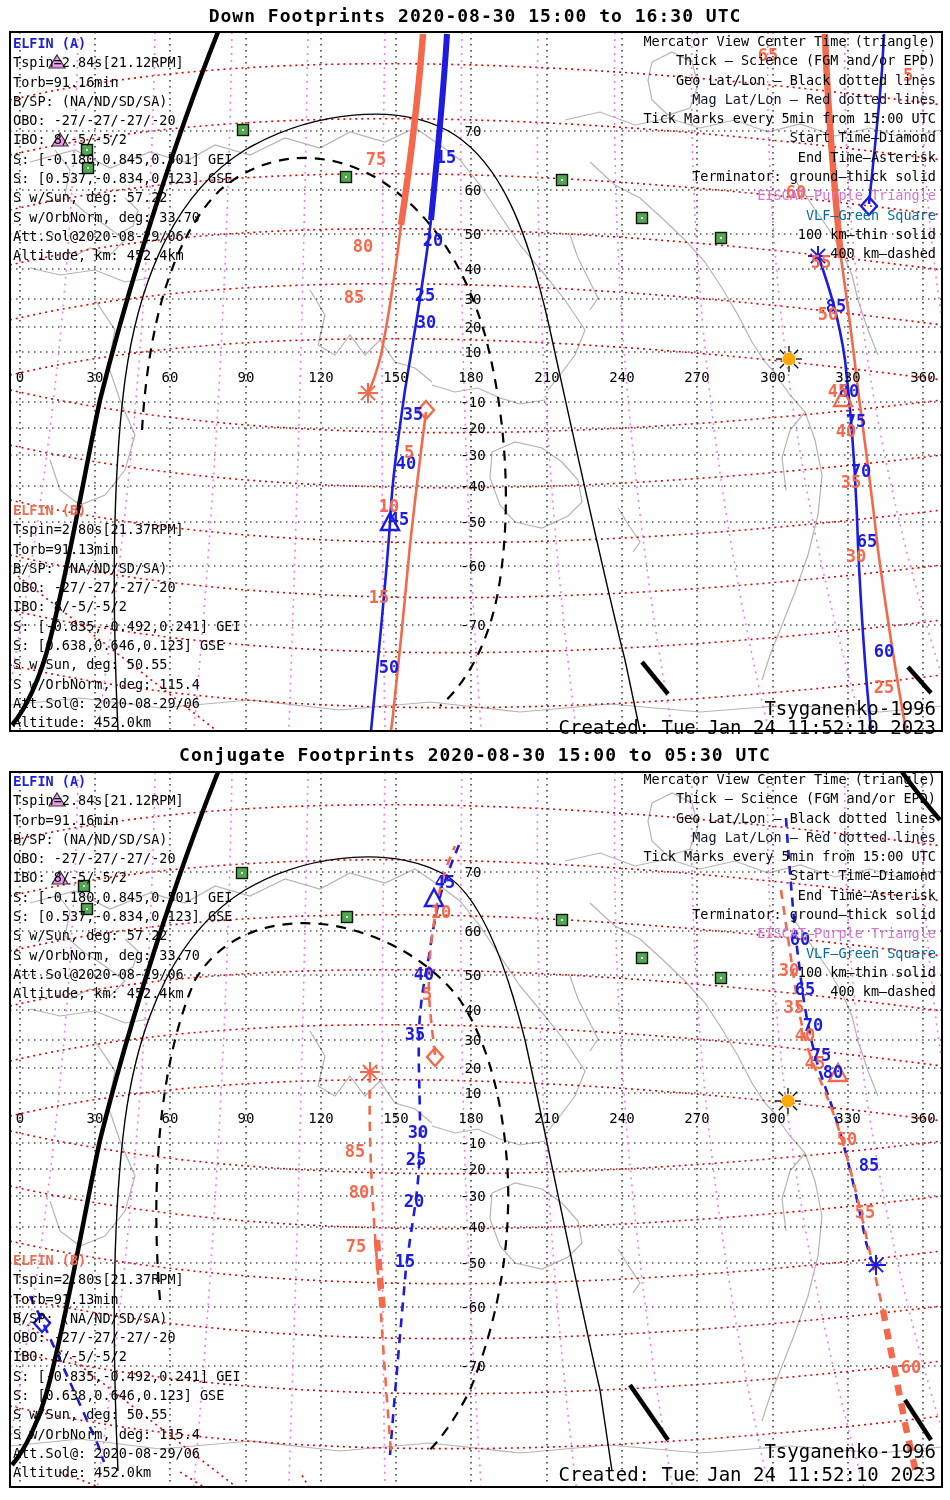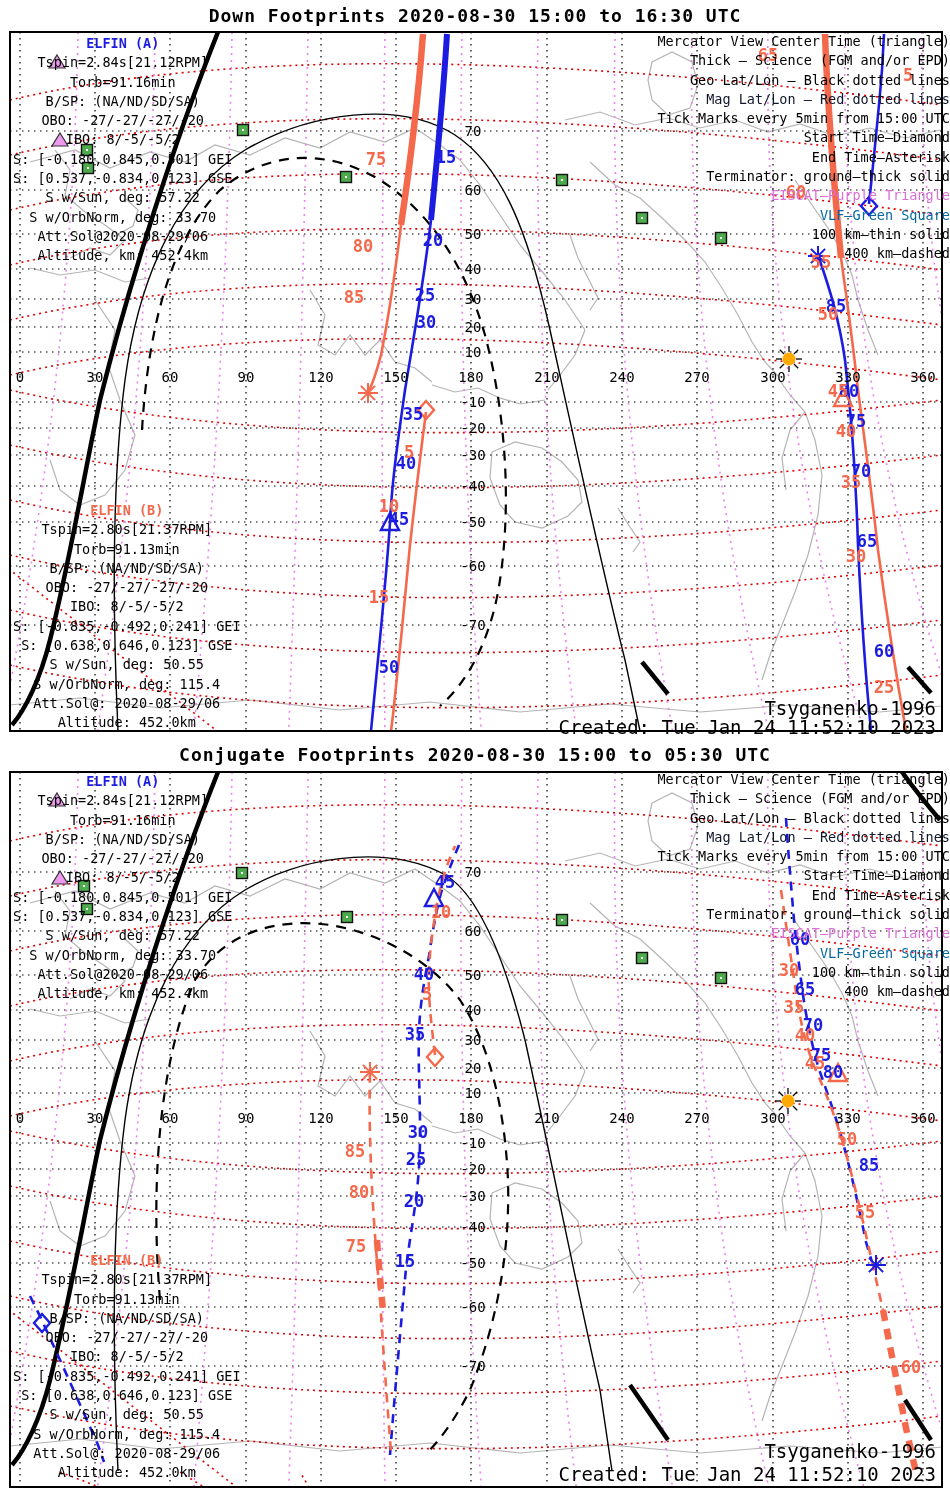--- a/index.html
+++ b/index.html
@@ -1,23 +1,23 @@
 <!DOCTYPE html>
 <html><head>
 <meta charset="utf-8">
 <style>
   html,body{margin:0;padding:0;background:#fff;}
   #stage{position:relative;width:950px;height:1500px;background:#fff;
          font-family:"DejaVu Sans Mono",monospace;overflow:hidden;}
   svg{position:absolute;left:0;top:0;}
   .title{position:absolute;width:100%;text-align:center;font-size:18px;font-weight:bold;
          letter-spacing:1px;color:#000;}
-  .infoblock,.legendblock{position:absolute;font-size:13.5px;line-height:19.3px;white-space:pre;text-align:center;}
+  .infoblock,.legendblock{position:absolute;font-size:13.5px;line-height:19.3px;white-space:pre;}
   .infoblock{left:13px;}
-  .legendblock{right:0;text-align:right;}
+  .legendblock{right:14px;text-align:right;}
   .attr{position:absolute;right:14px;font-size:19px;white-space:pre;text-align:right;}
   .hd-a{color:#1c1ce0;font-weight:bold;}
   .hd-b{color:#f4694b;font-weight:bold;}
   .lg-red{color:#0f172a;}
   .lg-purple{color:#da70d6;}
   .lg-green{color:#0369a1;}
 </style>
 </head>
 <body>
 

